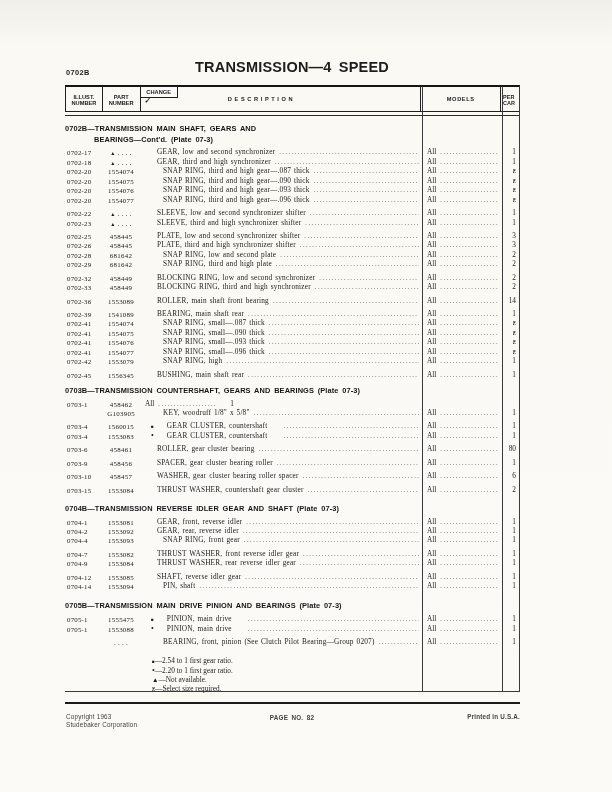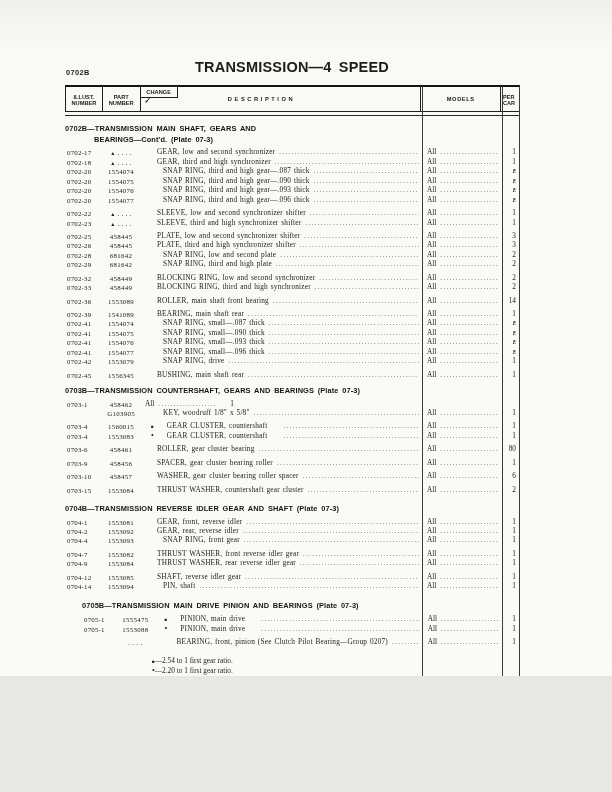--- a/index.html
+++ b/index.html
@@ -1,16 +1,16 @@
 <!DOCTYPE html>
 <html><head>
 <meta charset="utf-8">
 <style>
   html,body{margin:0;padding:0;background:#e9e7e2;}
-  .sheet{position:relative;width:612px;height:676px;overflow:hidden;
+  .sheet{position:relative;width:612px;height:792px;overflow:hidden;
     background:linear-gradient(180deg,#f1efe9 0px,#faf9f4 46px,#fbfaf6 100%);
     font-family:"Liberation Serif","DejaVu Serif",serif;color:#1c1c1c;}
   .pagecode{position:absolute;left:66px;top:68px;font:bold 7.4px "Liberation Sans",sans-serif;letter-spacing:.4px;}
   .title{position:absolute;left:0;right:28px;top:59px;text-align:center;
     font:bold 14.5px "Liberation Sans",sans-serif;letter-spacing:.2px;word-spacing:3px;}
   
   .thead{position:absolute;left:65px;top:85px;width:455px;height:27px;box-sizing:border-box;
     border:1px solid #1f1f1f;border-top:2.5px solid #141414;display:flex;
     font-family:"Liberation Sans",sans-serif;font-weight:bold;color:#222;}
   .th{box-sizing:border-box;text-align:center;font-size:5.7px;line-height:6.8px;padding-top:6.5px;}
@@ -29,21 +29,21 @@
   .v1{left:422px;}.v2{left:502px;}.v3{left:519px;}
   .bline{position:absolute;left:65px;top:691px;width:455px;height:1px;background:#3a3a3a;}
   
   .tbody{position:absolute;left:65px;top:116px;width:455px;}
   .sec-heading{font:bold 7.4px "Liberation Sans",sans-serif;letter-spacing:.1px;word-spacing:1.6px;
     line-height:10.5px;margin-bottom:2px;color:#151515;}
   .hl2{padding-left:29px;}
   .sec:nth-child(1){margin-top:8px;}
   .sec:nth-child(2){margin-top:7px;}
   .sec:nth-child(3){margin-top:10px;}
-  .sec:nth-child(4){margin-top:11px;margin-left:17px;}
+  .sec:nth-child(4){margin-top:11px;}
   .group + .group{margin-top:4px;}
   .row{display:flex;align-items:flex-end;height:9.45px;font-size:7.3px;white-space:nowrap;}
   .cell{box-sizing:border-box;}
   .c-il{width:37px;padding-left:2px;font-size:6.9px;letter-spacing:.2px;}
   .c-pn{width:38px;text-align:center;font-size:6.9px;letter-spacing:.3px;white-space:pre;}
   .pn-sym{font-size:5.2px;}
   .c-de{width:282px;display:flex;align-items:baseline;padding-left:17px;overflow:hidden;}
   .c-de.ind{padding-left:23px;}
   .c-de.haspre{padding-left:11px;gap:12px;}
   .pre-sym{margin-right:1px;}
@@ -404,21 +404,21 @@
       <span class="leader"></span>
     </span>
     <span class="cell c-qt">ƶ</span>
   </div>
 
   <div class="row">
     <span class="cell c-il">0702-42</span>
     <span class="cell c-pn"><span class="pn-txt">1553079</span></span>
     <span class="cell c-de ind">
 
-      <span class="dtext">SNAP RING, drive</span>
+      <span class="dtext">SNAP RING, high</span>
       <span class="leader"></span>
     </span>
     <span class="cell c-mo">
       <span class="mtext">All</span>
       <span class="leader"></span>
     </span>
     <span class="cell c-qt">1</span>
   </div>
 </div>
           <div class="group">

